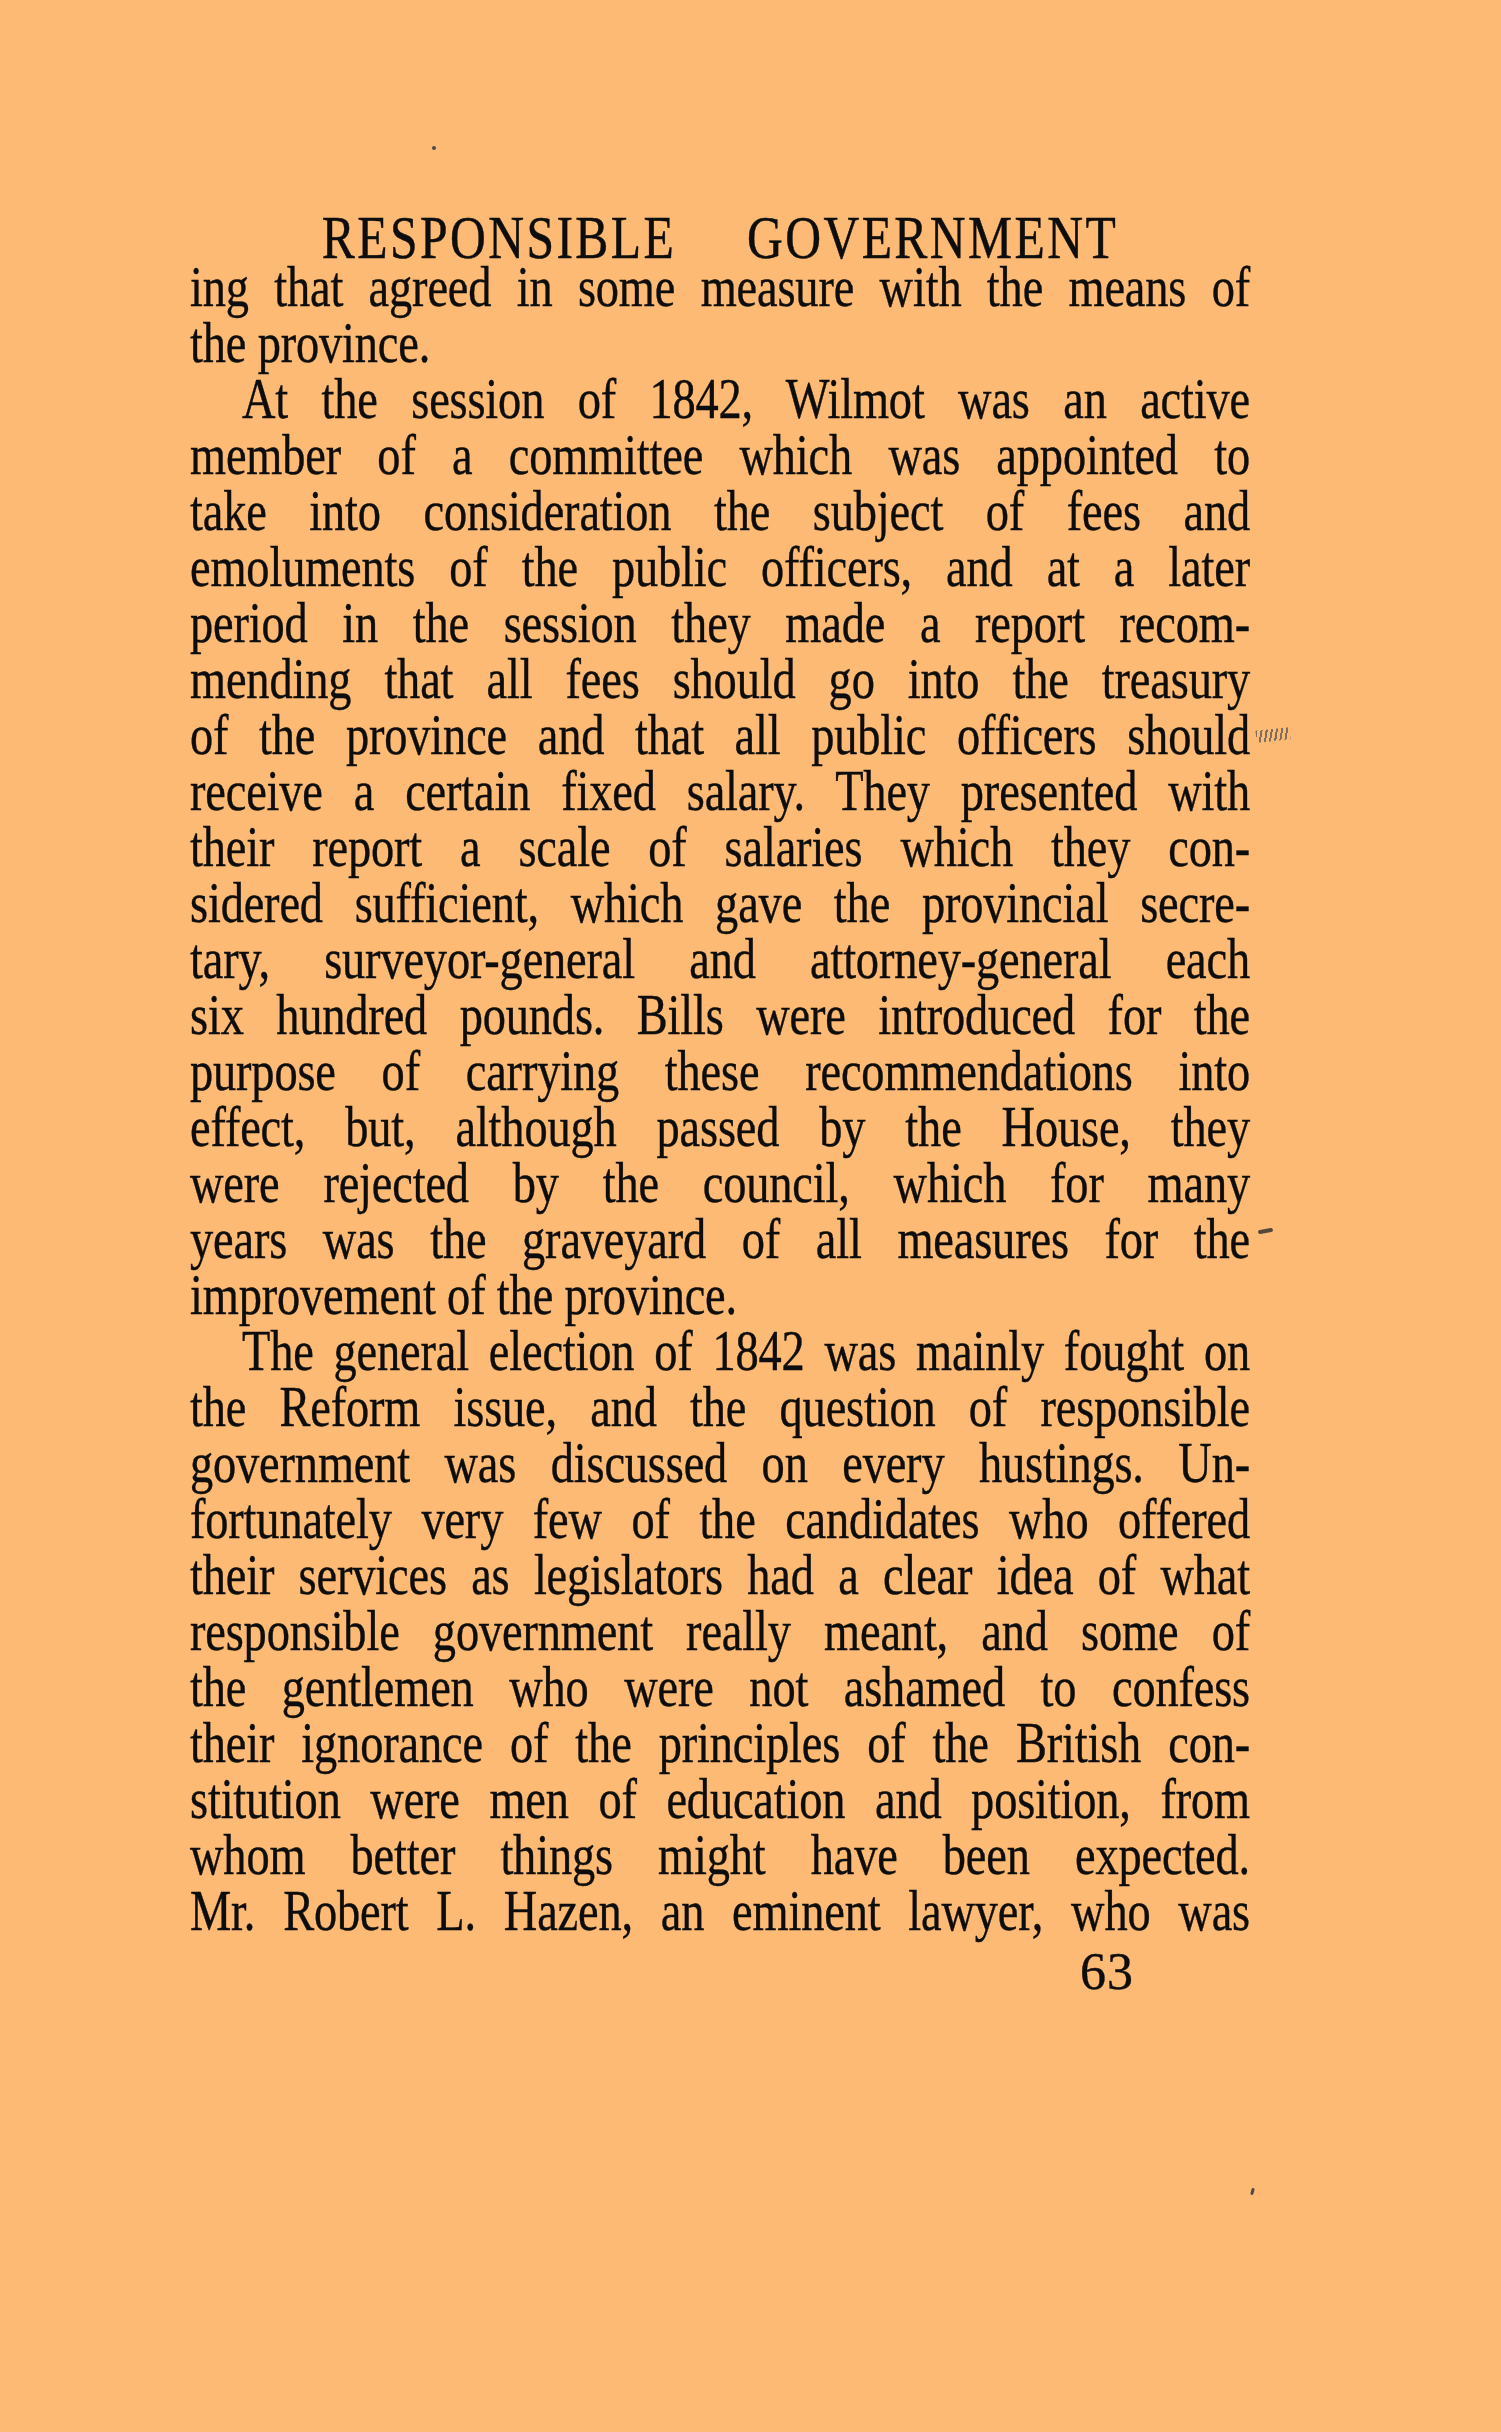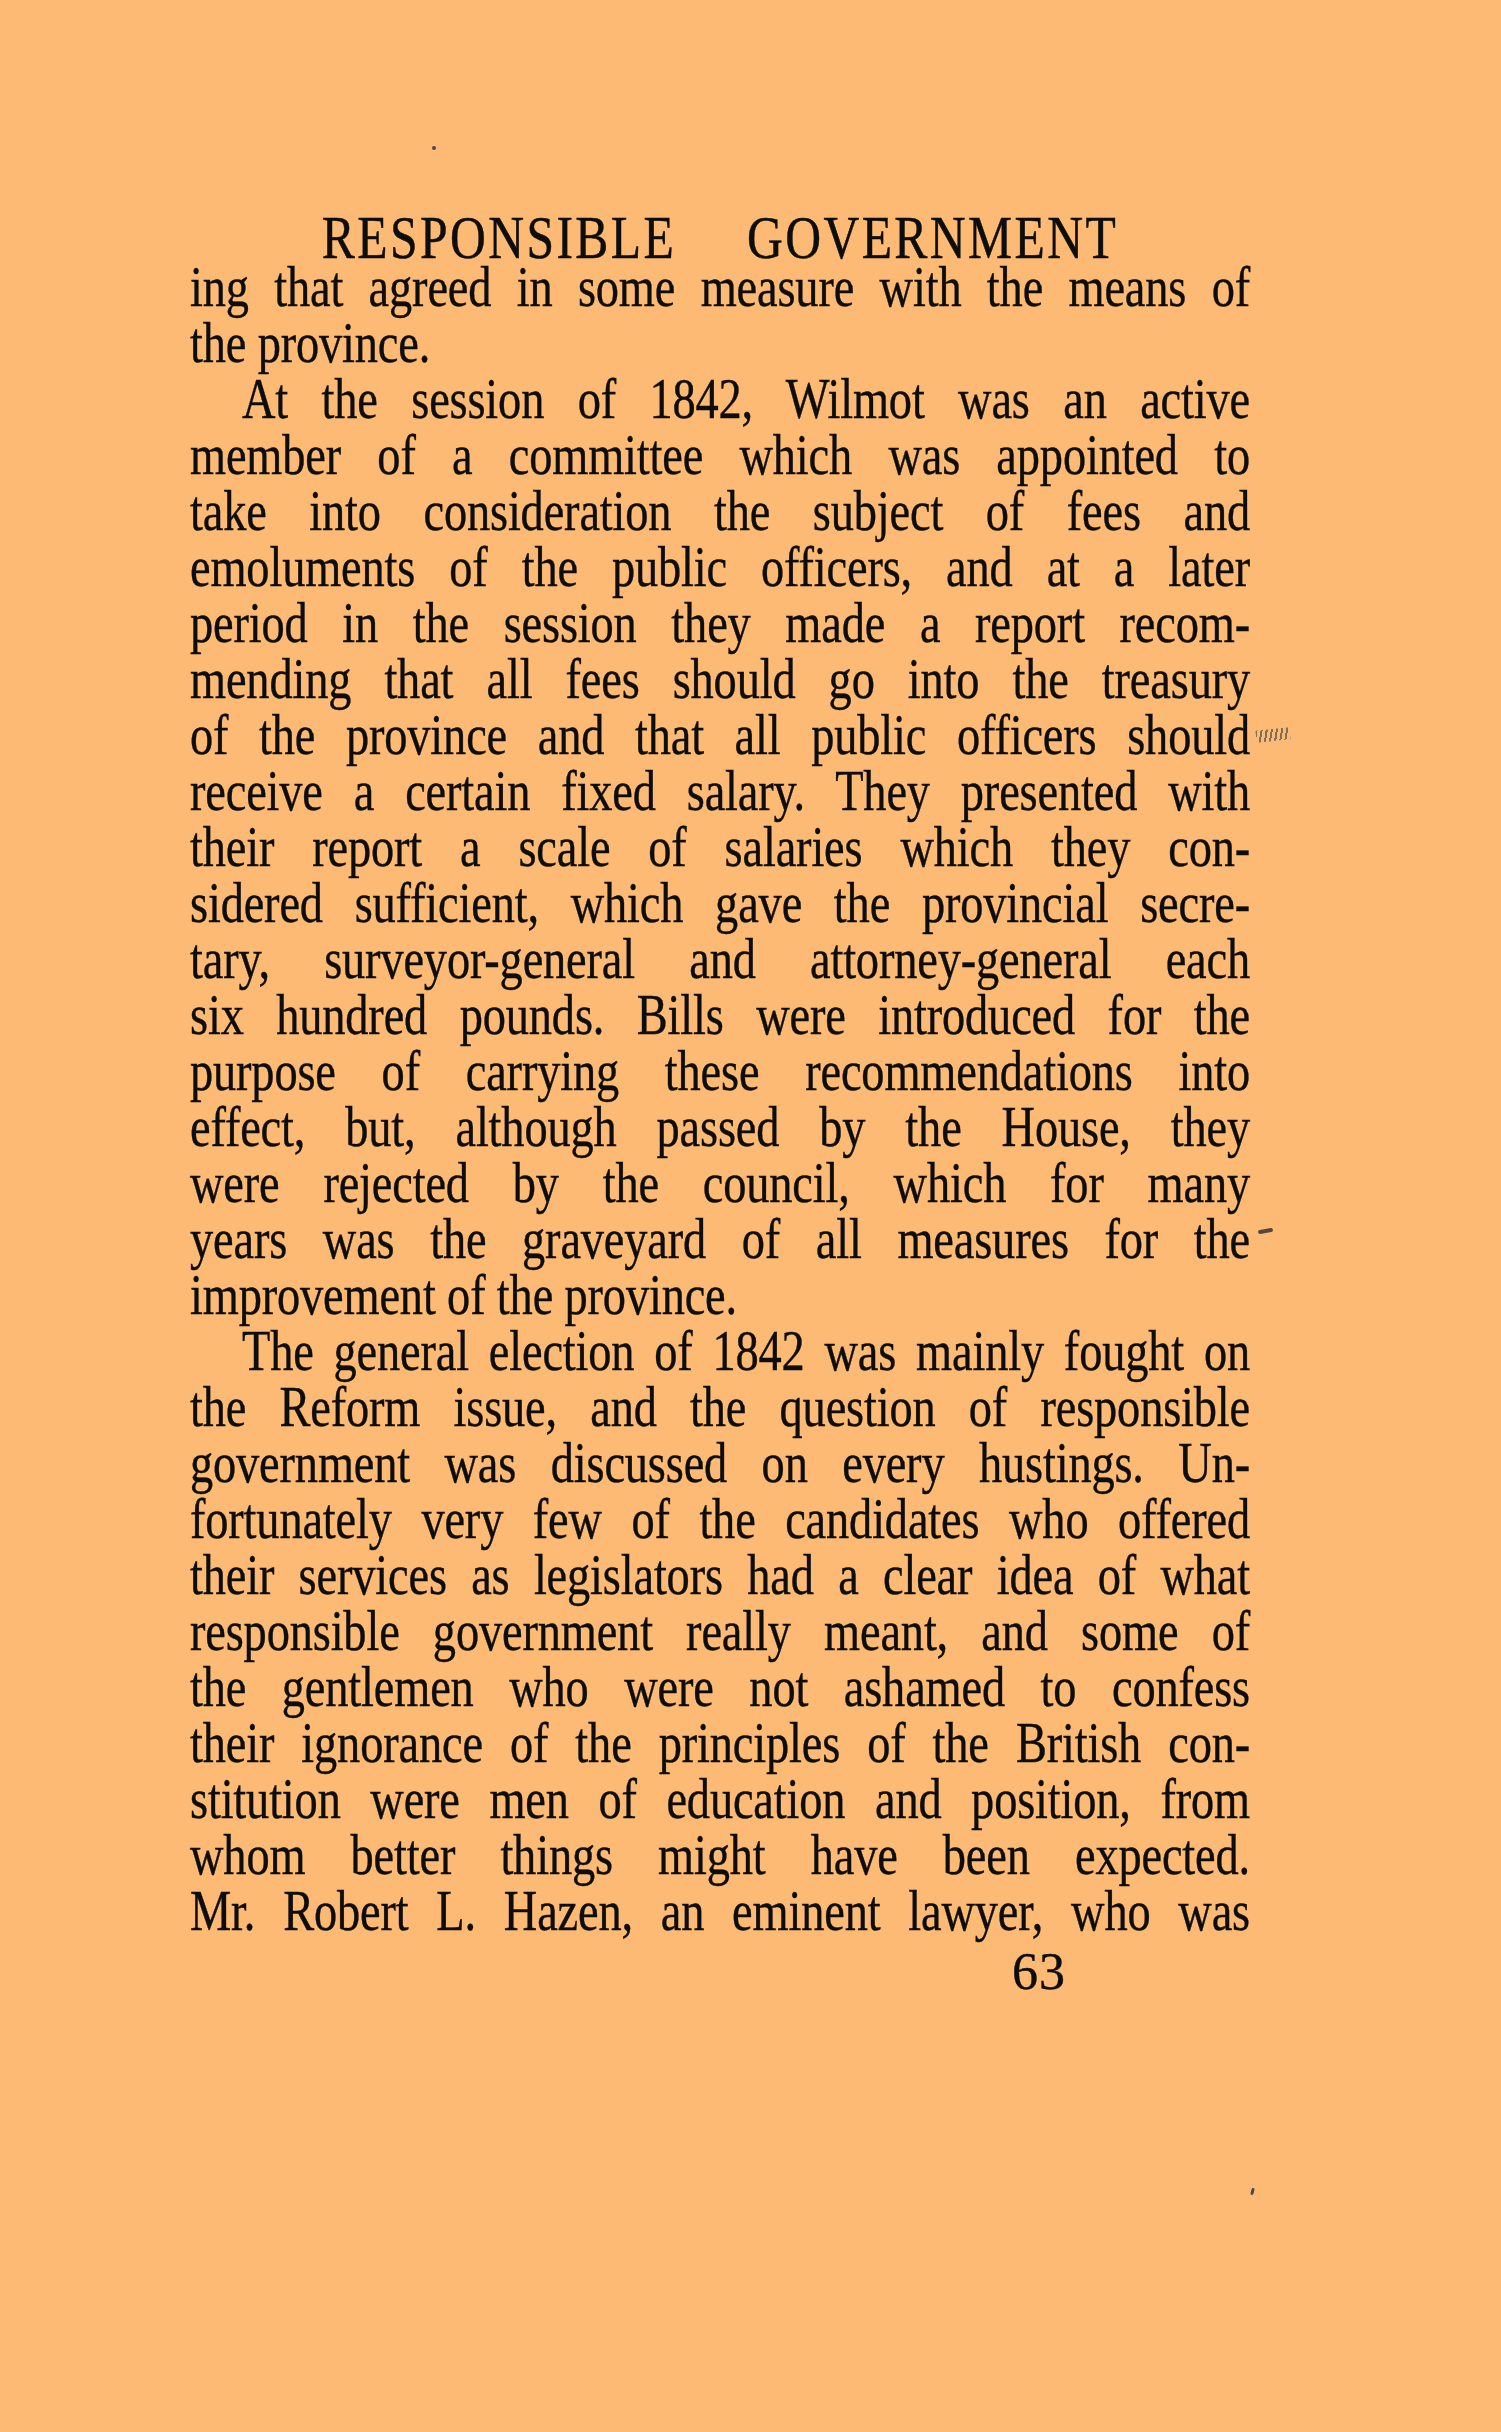--- a/index.html
+++ b/index.html
@@ -53,21 +53,21 @@
     white-space: nowrap;
   }
   .line.flush {
     text-align: left;
     text-align-last: left;
   }
   .line.indent { padding-left: 65px; }
 
   .page-number {
     position: absolute;
-    left: 1012px;
+    left: 1080px;
     top: 1946px;
     font-size: 52px;
     line-height: 52px;
     letter-spacing: 1px;
     -webkit-text-stroke: 0.4px currentColor;
   }
 
   
   .speck-top {
     position: absolute;

